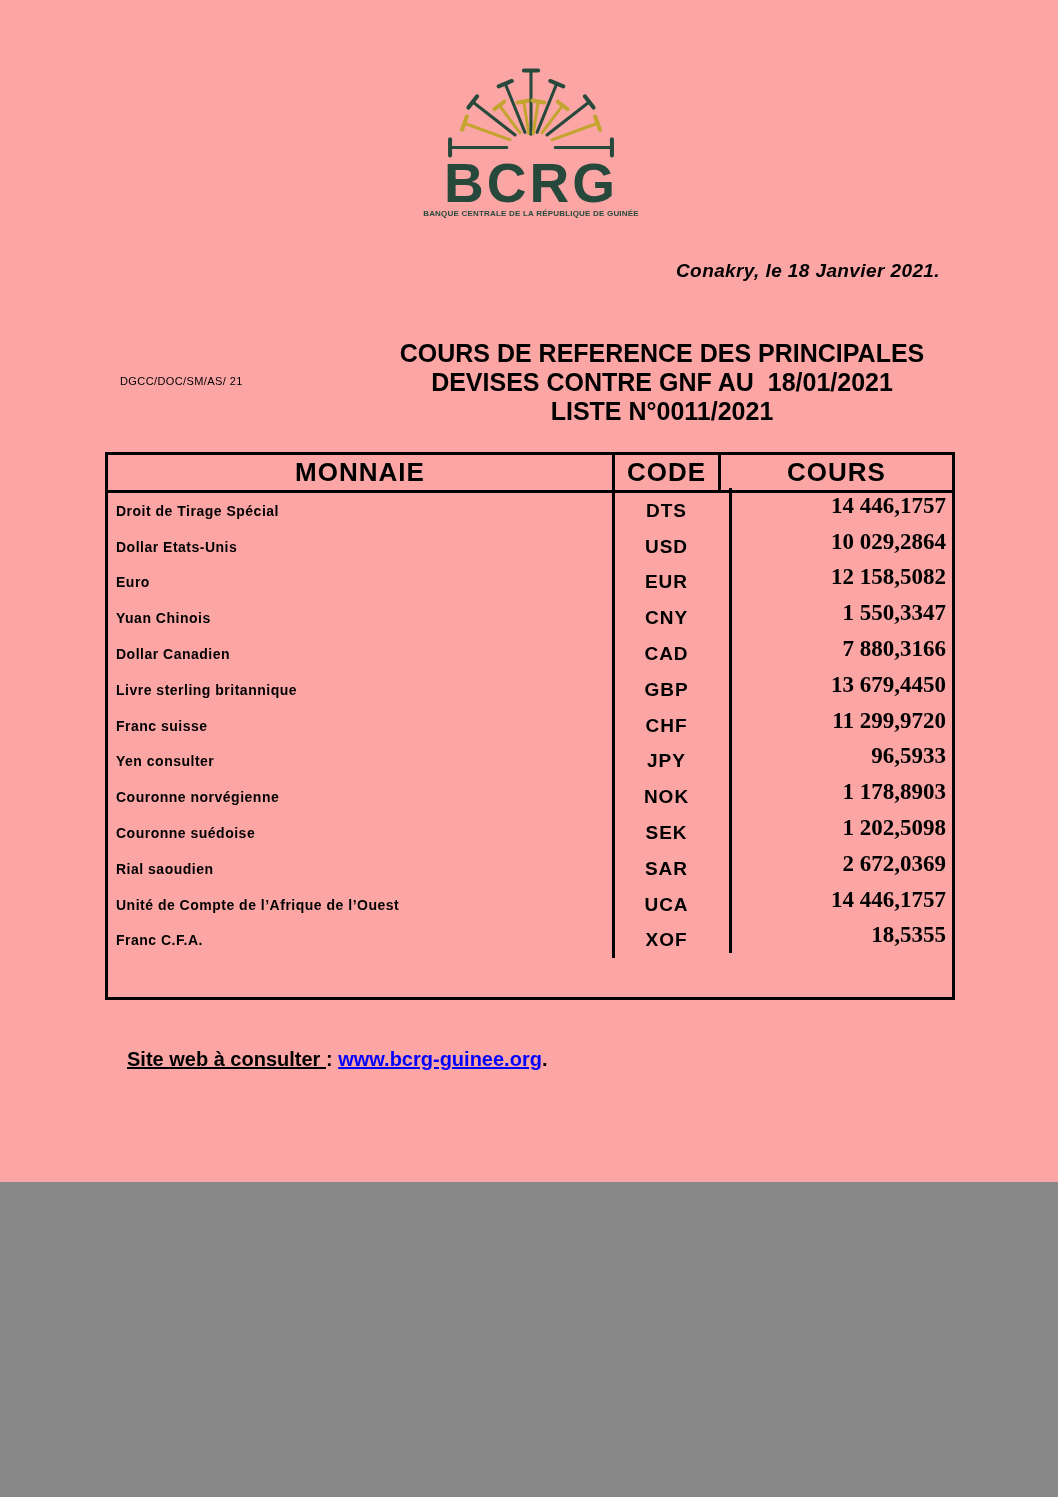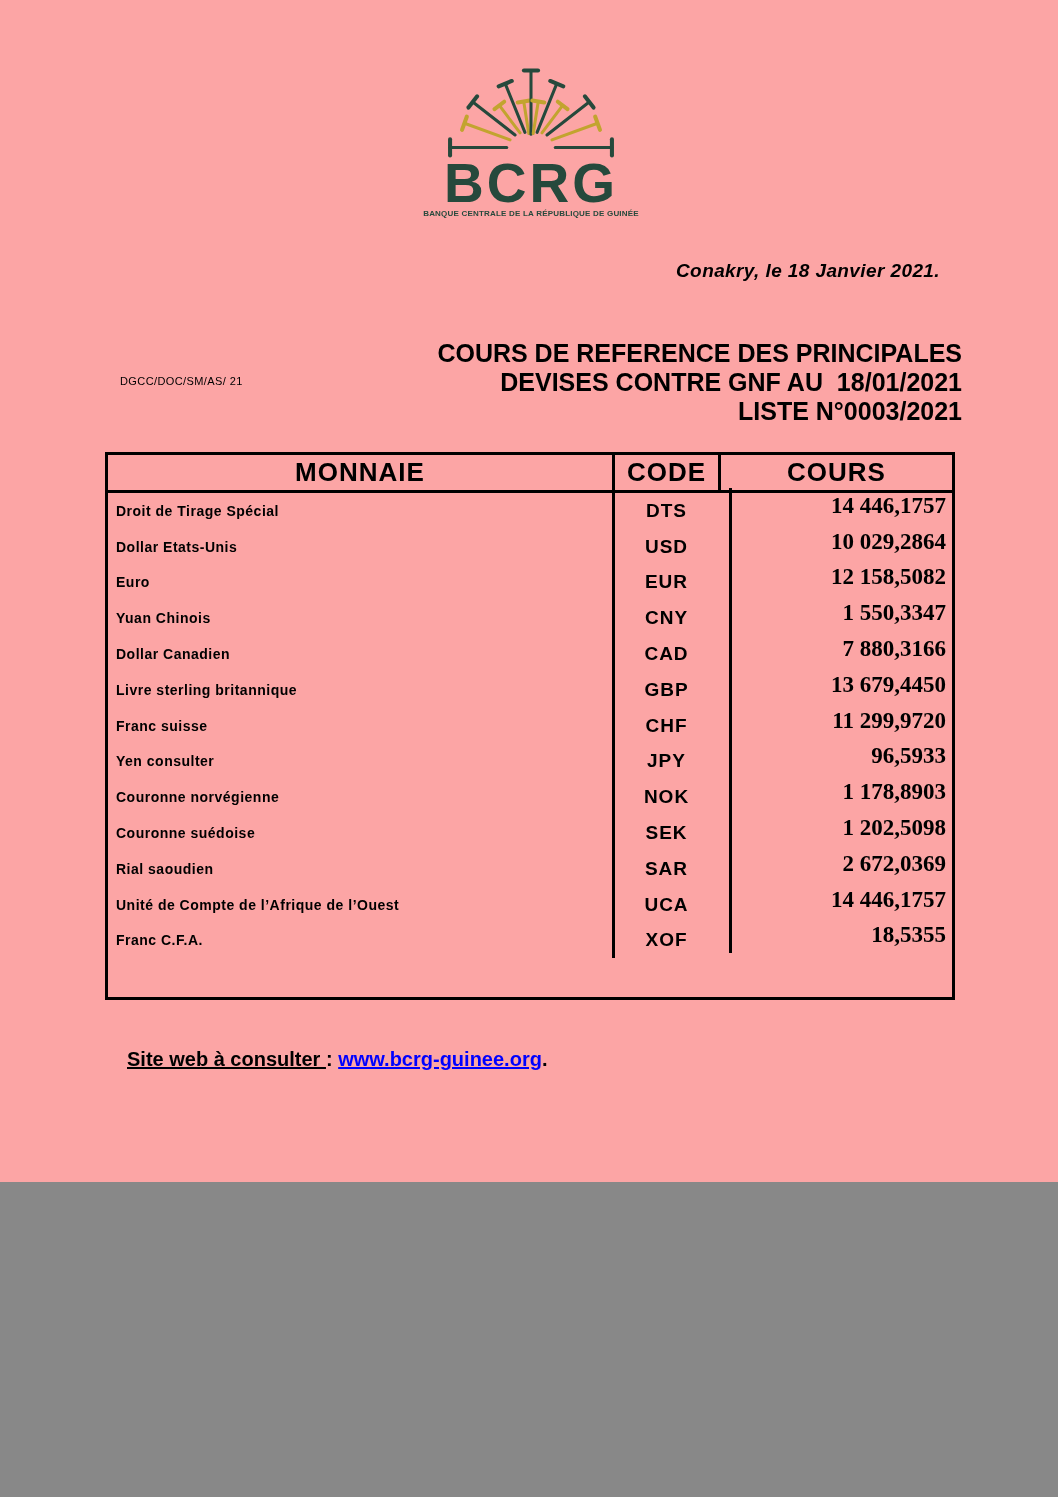--- a/index.html
+++ b/index.html
@@ -75,21 +75,21 @@
   .doc-title {
     position: absolute;
     top: 339px;
     left: 362px;
     width: 600px;
     text-align: center;
     font-size: 25px;
     line-height: 29px;
     font-weight: bold;
   }
-  .title-line { white-space: pre; text-align: right; }
+  .title-line { white-space: pre; }
 
   
   .rates-table {
     position: absolute;
     top: 452px;
     left: 105px;
     width: 850px;
     height: 548px;
     border: 3px solid #000;
   }
@@ -218,21 +218,21 @@
     <div class="logo-tagline">BANQUE CENTRALE DE LA RÉPUBLIQUE DE GUINÉE</div>
   </div>
 
   <div class="dateline">Conakry, le 18 Janvier 2021.</div>
 
   <div class="refcode">DGCC/DOC/SM/AS/ 21</div>
 
   <div class="doc-title">
     <div class="title-line">COURS DE REFERENCE DES PRINCIPALES</div>
     <div class="title-line">DEVISES CONTRE GNF AU  18/01/2021</div>
-    <div class="title-line">LISTE N°0003/2021</div>
+    <div class="title-line">LISTE N°0011/2021</div>
   </div>
 
   <div class="rates-table">
     <div class="thead">
       <div class="th th-monnaie">MONNAIE</div>
       <div class="th th-code">CODE</div>
       <div class="th th-cours">COURS</div>
     </div>
     <div class="tbody">
       <div class="tr">

